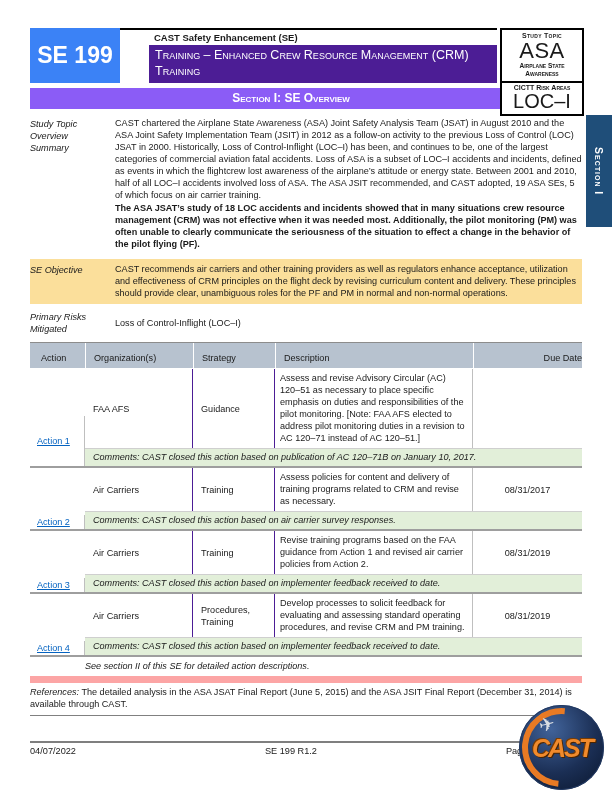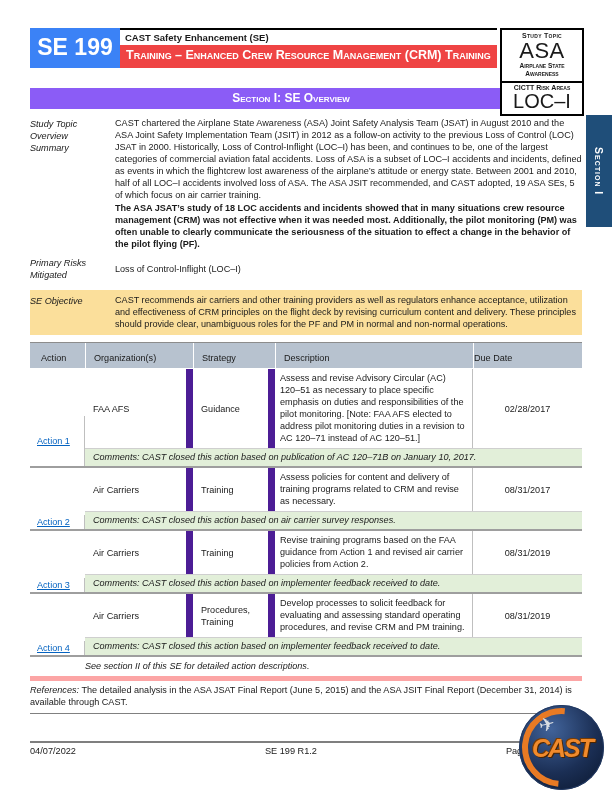--- a/index.html
+++ b/index.html
@@ -8,24 +8,24 @@
     background:#ffffff; font-family:"Liberation Sans", sans-serif;
     color:#1a1a1a; overflow:hidden;
   }
 
   
   .header { position:absolute; left:30px; top:28px; width:467px; display:flex; }
   .se-box {
     width:90px; background:#3b82f6; color:#fff; font-weight:bold;
     font-size:23px; display:flex; align-items:center; justify-content:center;text-align:right;
   }
-  .header-mid { flex:1; border-top:2px solid #000; display:flex; flex-direction:column; }
+  .header-mid { flex:1; border-top:2px solid #000; display:flex; flex-direction:column;padding-left:29px; }
   .doc-type { font-weight:bold; font-size:9.5px; padding:2px 0 2px 5px; }
   .title-bar {
-    flex:1; background:#ef4444; color:#fff; font-weight:bold;
+    flex:1; background:#4c1d95; color:#fff; font-weight:normal;
     font-variant:small-caps; font-size:12.5px; line-height:1.25;
     padding:3px 6px 4px 6px;
   }
   .section-bar {
     position:absolute; left:30px; top:88px; width:522px; box-sizing:border-box;
     background:#8b5cf6; color:#fff; text-align:center; font-weight:bold;
     font-variant:small-caps; font-size:12px; padding:3px 0 4px;
   }
   .info-box {
     position:absolute; left:500px; top:28px; width:80px;
@@ -58,41 +58,41 @@
   .risks { margin-top:6px; display:flex; align-items:center; min-height:22px; }
 
   
   .action-table { margin-top:7px; }
   .t-head {
     display:grid; grid-template-columns:55px 108px 82px 198px 109px;
     background:#B7C2CF; border-top:1px solid #8c8c8c; margin-bottom:1px;
   }
   .th { padding:9px 0 4px 8px; }
   .th + .th { border-left:1px solid #fff; }
-  .th-due { text-align:left; padding-left:0; }
+  .th-due { text-align:right; padding-left:0; }
   .th-action { padding-left:11px; }
 
   .group {
     display:grid; grid-template-columns:55px 108px 82px 198px 109px;
     border-top:2px solid #9e9e9e;
   }
   .group.first { border-top:none; }
   .c-action { grid-row:1 / span 2; display:flex; align-items:center; padding-left:7px; border-right:1px solid #BFBFBF;margin-top:47px; }
-  .c-org, .c-strategy { display:flex; align-items:center; padding:2px 2px 2px 8px; border-right:7px solid #4c1d95; box-sizing:border-box; }
+  .c-org, .c-strategy { display:flex; align-items:center; padding:2px 2px 2px 8px; border-right:1px solid #4c1d95; box-sizing:border-box; }
   .c-desc { padding:3px 4px 4px 5px; border-right:1px solid #BFBFBF; }
   .c-due { display:flex; align-items:center; justify-content:center; }
   .c-comments {
     grid-column:2 / -1; background:#E2EFD9; font-style:italic;
     padding:2px 4px 3px 8px; border-top:1px solid #cfcfcf;
   }
   .action-link { color:#0563C1; text-decoration:underline; cursor:pointer; }
 
   .note-row { border-top:2px solid #9e9e9e; font-style:italic; padding:3px 0 4px 55px; }
 
-  .references { border-top:5px solid #fca5a5; border-bottom:1px solid #808080; padding:3px 0 5px; }
+  .references { border-top:7px solid #fca5a5; border-bottom:1px solid #808080; padding:3px 0 5px; }
   .ref-label { font-style:italic; }
 
   
   .footer-rule { position:absolute; left:30px; top:741px; width:533px; border-top:2px solid #7f7f7f; }
   .footer {
     position:absolute; left:30px; top:746px; width:528px;
     display:flex; justify-content:space-between; font-size:9.2px;
   }
 
   
@@ -151,47 +151,46 @@
   <div class="main">
 
     <div class="row">
       <div class="row-label">Study Topic Overview Summary</div>
       <div class="row-content">
         <div class="para">CAST chartered the Airplane State Awareness (ASA) Joint Safety Analysis Team (JSAT) in August 2010 and the ASA Joint Safety Implementation Team (JSIT) in 2012 as a follow-on activity to the previous Loss of Control (LOC) JSAT in 2000.  Historically, Loss of Control-Inflight (LOC–I) has been, and continues to be, one of the largest categories of commercial aviation fatal accidents.  Loss of ASA is a subset of LOC–I accidents and incidents, defined as events in which the flightcrew lost awareness of the airplane’s attitude or energy state.  Between 2001 and 2010, half of all LOC–I accidents involved loss of ASA.  The ASA JSIT recommended, and CAST adopted, 19 ASA SEs, 5 of which focus on air carrier training.</div>
         <div class="para">The ASA JSAT’s study of 18 LOC accidents and incidents showed that in many situations crew resource management (CRM) was not effective when it was needed most.  Additionally, the pilot monitoring (PM) was often unable to clearly communicate the seriousness of the situation to effect a change in the behavior of the pilot flying (PF).</div>
       </div>
     </div>
 
+    <div class="row objective">
+      <div class="row-label">SE Objective</div>
+      <div class="row-content">CAST recommends air carriers and other training providers as well as regulators enhance acceptance, utilization and effectiveness of CRM principles on the flight deck by revising curriculum content and delivery.  These principles should provide clear, unambiguous roles for the PF and PM in normal and non-normal operations.</div>
+    </div>
+
     <div class="row risks">
       <div class="row-label">Primary Risks Mitigated</div>
       <div class="row-content">Loss of Control-Inflight (LOC–I)</div>
-    </div>
-
-    <div class="row objective">
-      <div class="row-label">SE Objective</div>
-      <div class="row-content">CAST recommends air carriers and other training providers as well as regulators enhance acceptance, utilization and effectiveness of CRM principles on the flight deck by revising curriculum content and delivery.  These principles should provide clear, unambiguous roles for the PF and PM in normal and non-normal operations.</div>
     </div>
 
     <div class="action-table">
       <div class="t-head">
         <div class="th th-action">Action</div>
         <div class="th">Organization(s)</div>
         <div class="th">Strategy</div>
         <div class="th">Description</div>
         <div class="th th-due">Due Date</div>
       </div>
 
       <div class="group first">
         <div class="c-action">
           <a class="action-link">Action 1</a>
         </div>
         <div class="c-org">FAA AFS</div>
         <div class="c-strategy">Guidance</div>
         <div class="c-desc">Assess and revise Advisory Circular (AC) 120–51 as necessary to place specific emphasis on duties and responsibilities of the pilot monitoring.  [Note:  FAA AFS elected to address pilot monitoring duties in a revision to AC 120–71 instead of AC 120–51.]</div>
-        <div class="c-due">02/28/2017</div>
         <div class="c-comments">Comments:  CAST closed this action based on publication of AC 120–71B on January 10, 2017.</div>
       </div>
 
       <div class="group">
         <div class="c-action">
           <a class="action-link">Action 2</a>
         </div>
         <div class="c-org">Air Carriers</div>
         <div class="c-strategy">Training</div>
         <div class="c-desc">Assess policies for content and delivery of training programs related to CRM and revise as necessary.</div>

